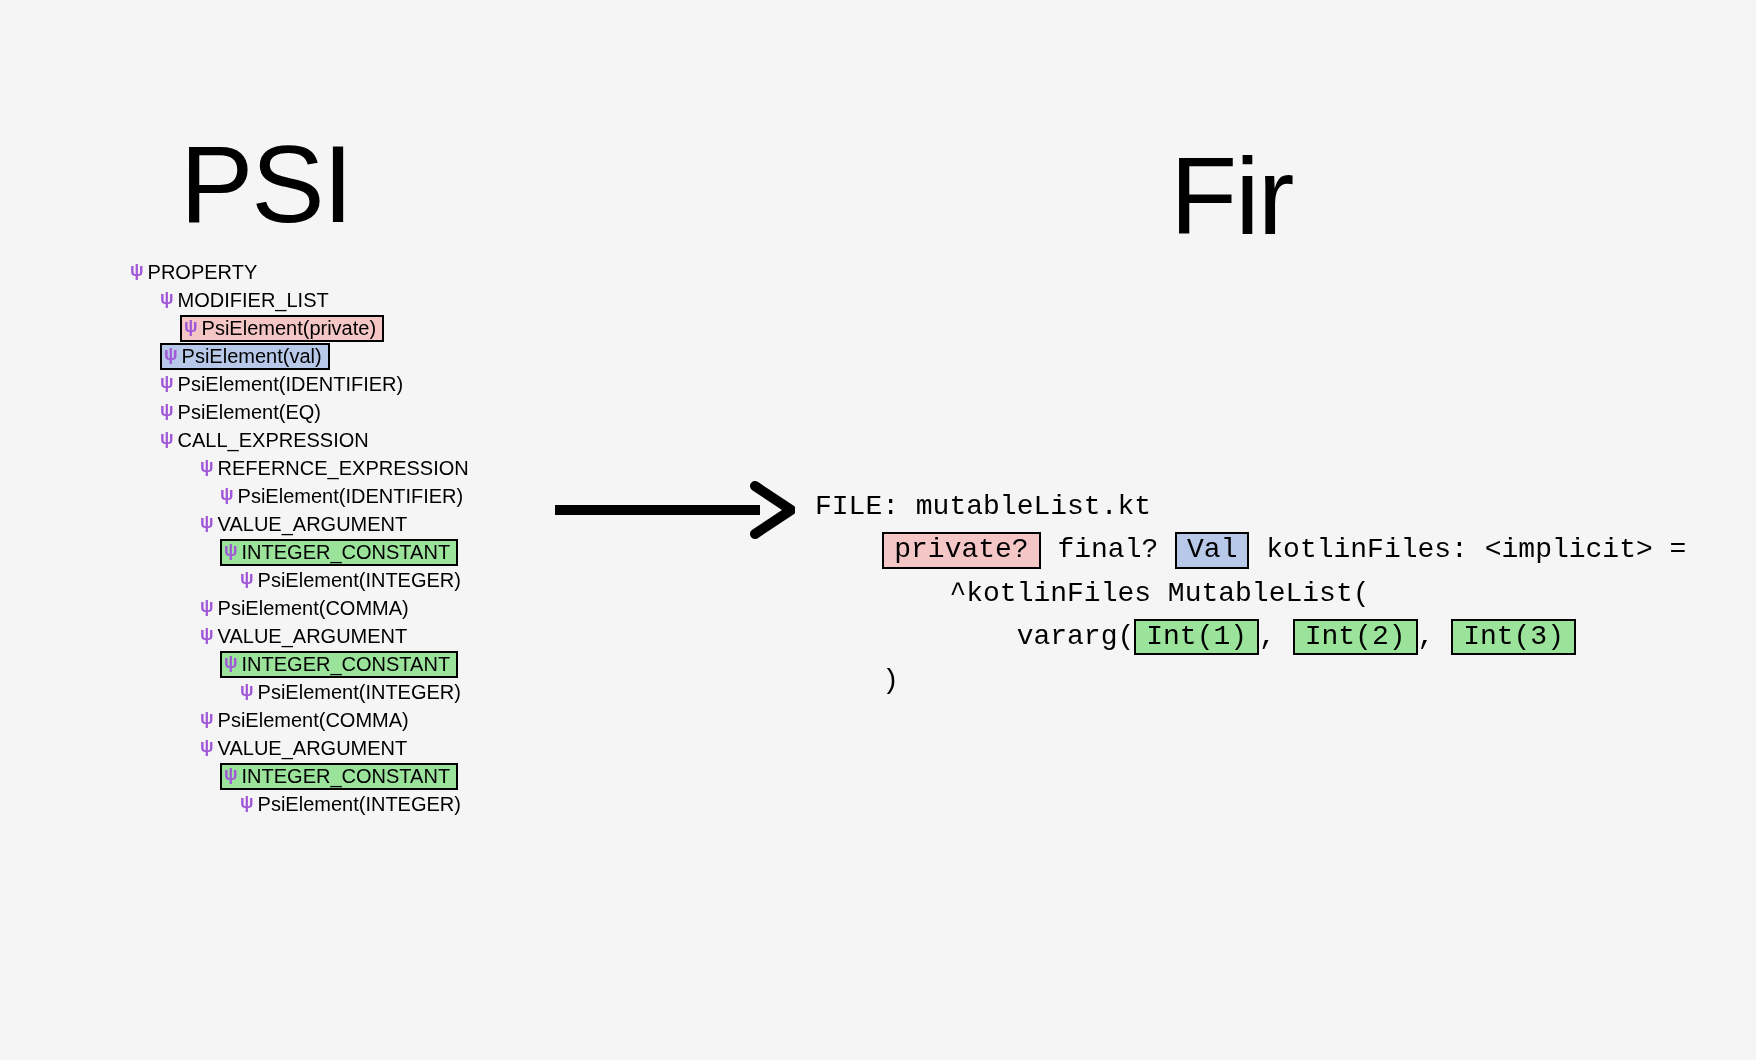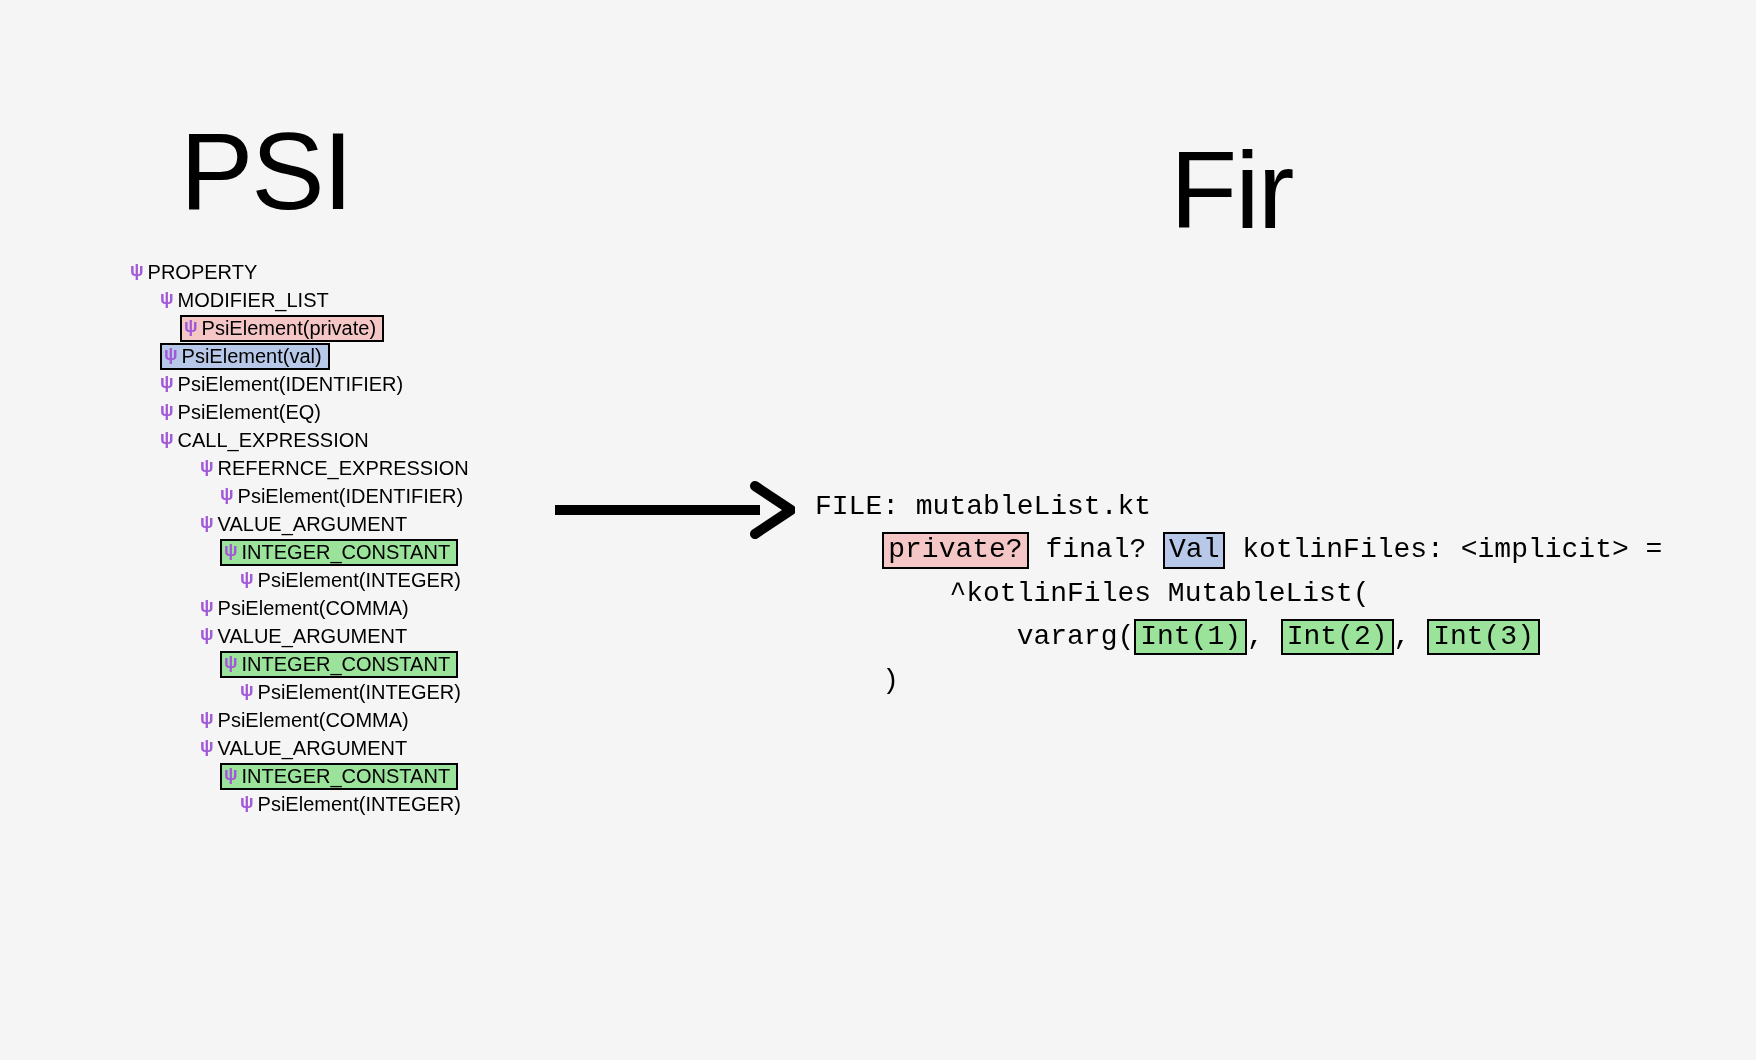--- a/index.html
+++ b/index.html
@@ -7,30 +7,30 @@
     background: #f5f5f5;
     font-family: -apple-system, Helvetica, Arial, sans-serif;
     width: 1756px;
     height: 1060px;
     position: relative;
     overflow: hidden;
   }
   .psi-title {
     position: absolute;
     left: 180px;
-    top: 107px;
+    top: 120px;
     font-size: 110px;
     font-weight: 400;
     color: #000;
     letter-spacing: -2px;
   }
   .fir-title {
     position: absolute;
     left: 1170px;
-    top: 126px;
+    top: 132px;
     font-size: 110px;
     font-weight: 400;
     color: #000;
     letter-spacing: -2px;
   }
   .tree {
     position: absolute;
     left: 130px;
     top: 258px;
     font-size: 20px;
@@ -82,21 +82,21 @@
     font-family: "Courier New", Courier, monospace;
     font-size: 28px;
     line-height: 1.55;
     color: #000;
     white-space: pre;
   }
   .fir-block .mono-row { display:block; }
   .firhl {
     display: inline-block;
     border: 2px solid #000;
-    padding: 0 4px;
+    padding: 0 10px;
     line-height: 1.15;
   }
 </style>
 </head>
 <body>
 
 <div class="psi-title">PSI</div>
 <div class="fir-title">Fir</div>
 
 <div class="tree">

